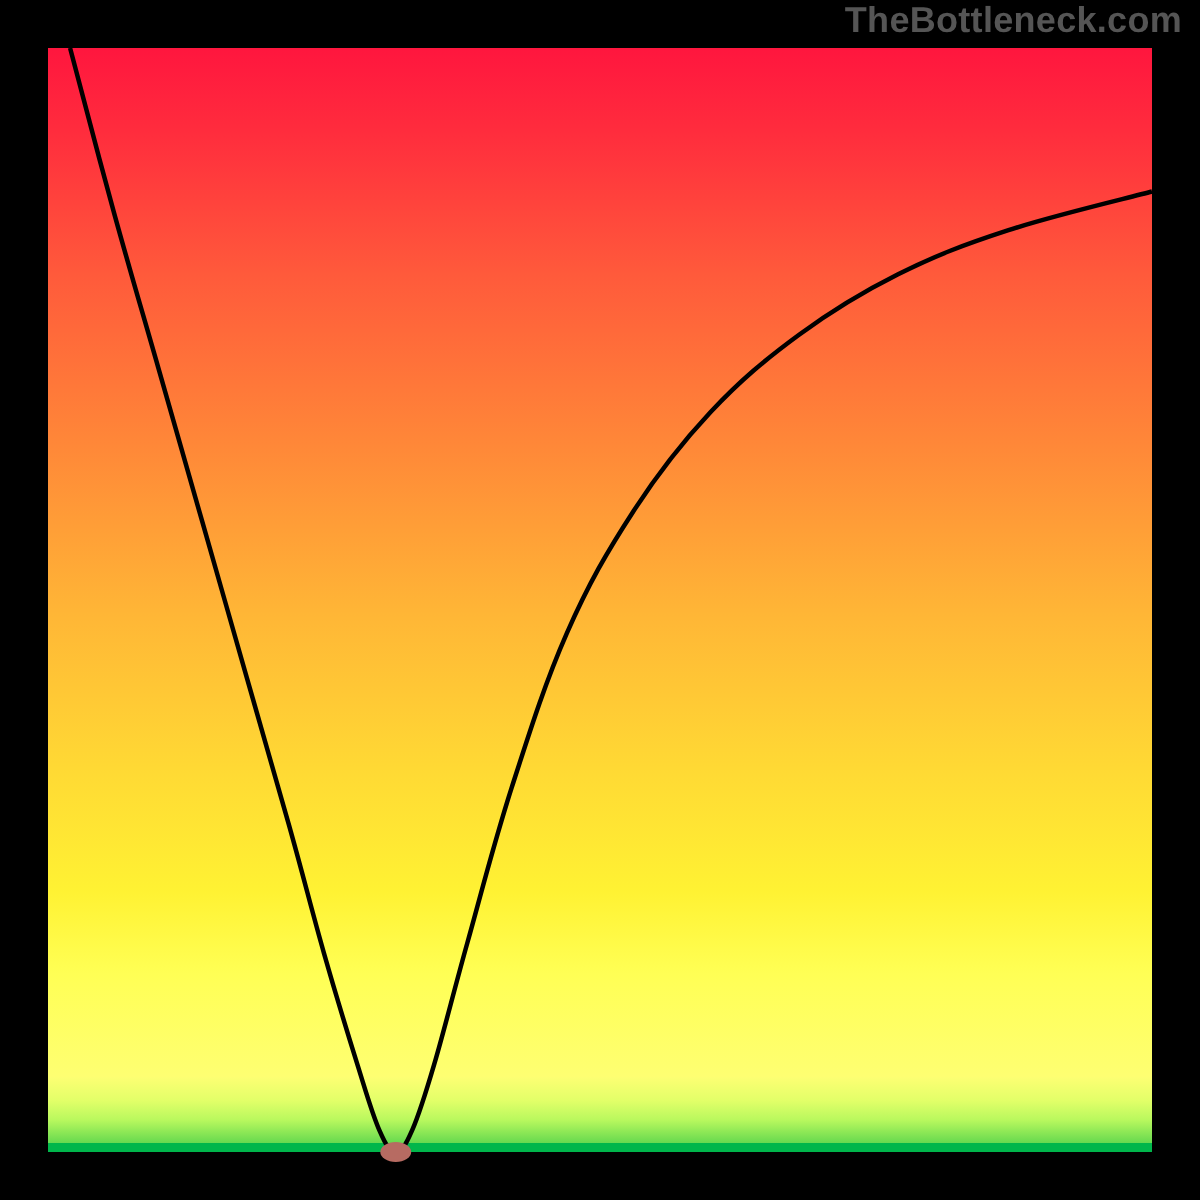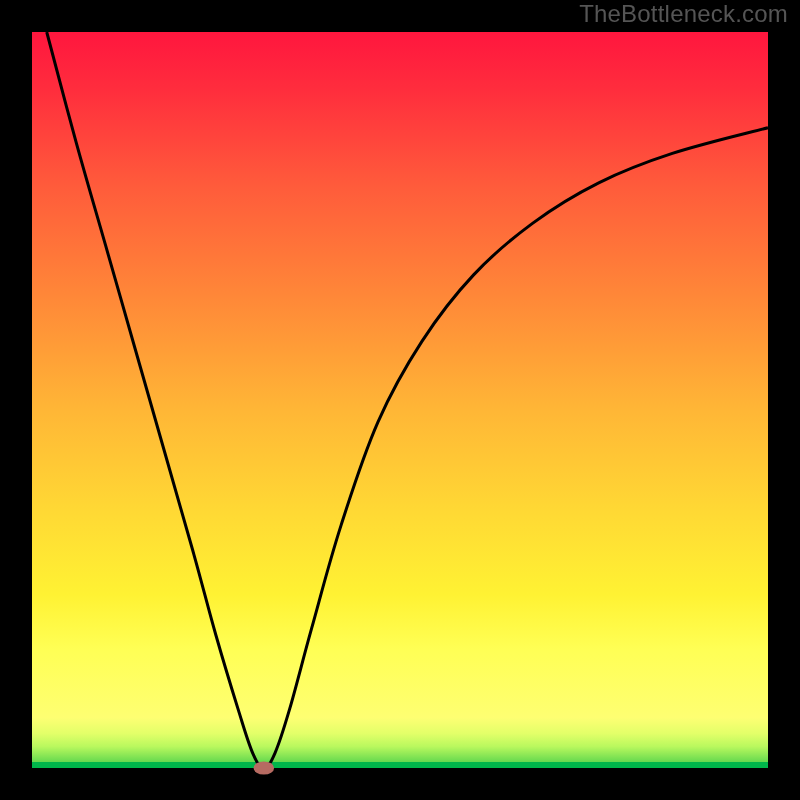--- a/index.html
+++ b/index.html
@@ -16,21 +16,21 @@
     width: 800px;
     height: 800px;
     background: #000;
   }
   .watermark {
     position: absolute;
     top: 0px;
     right: 12px;
     color: #555;
     font-size: 24px;
-    font-weight: 400;
+    font-weight: 700;
     letter-spacing: 0.2px;
     user-select: none;
   }
   .plot-area {
     position: absolute;
     left: 32px;
     top: 32px;
     width: 736px;
     height: 736px;
     

